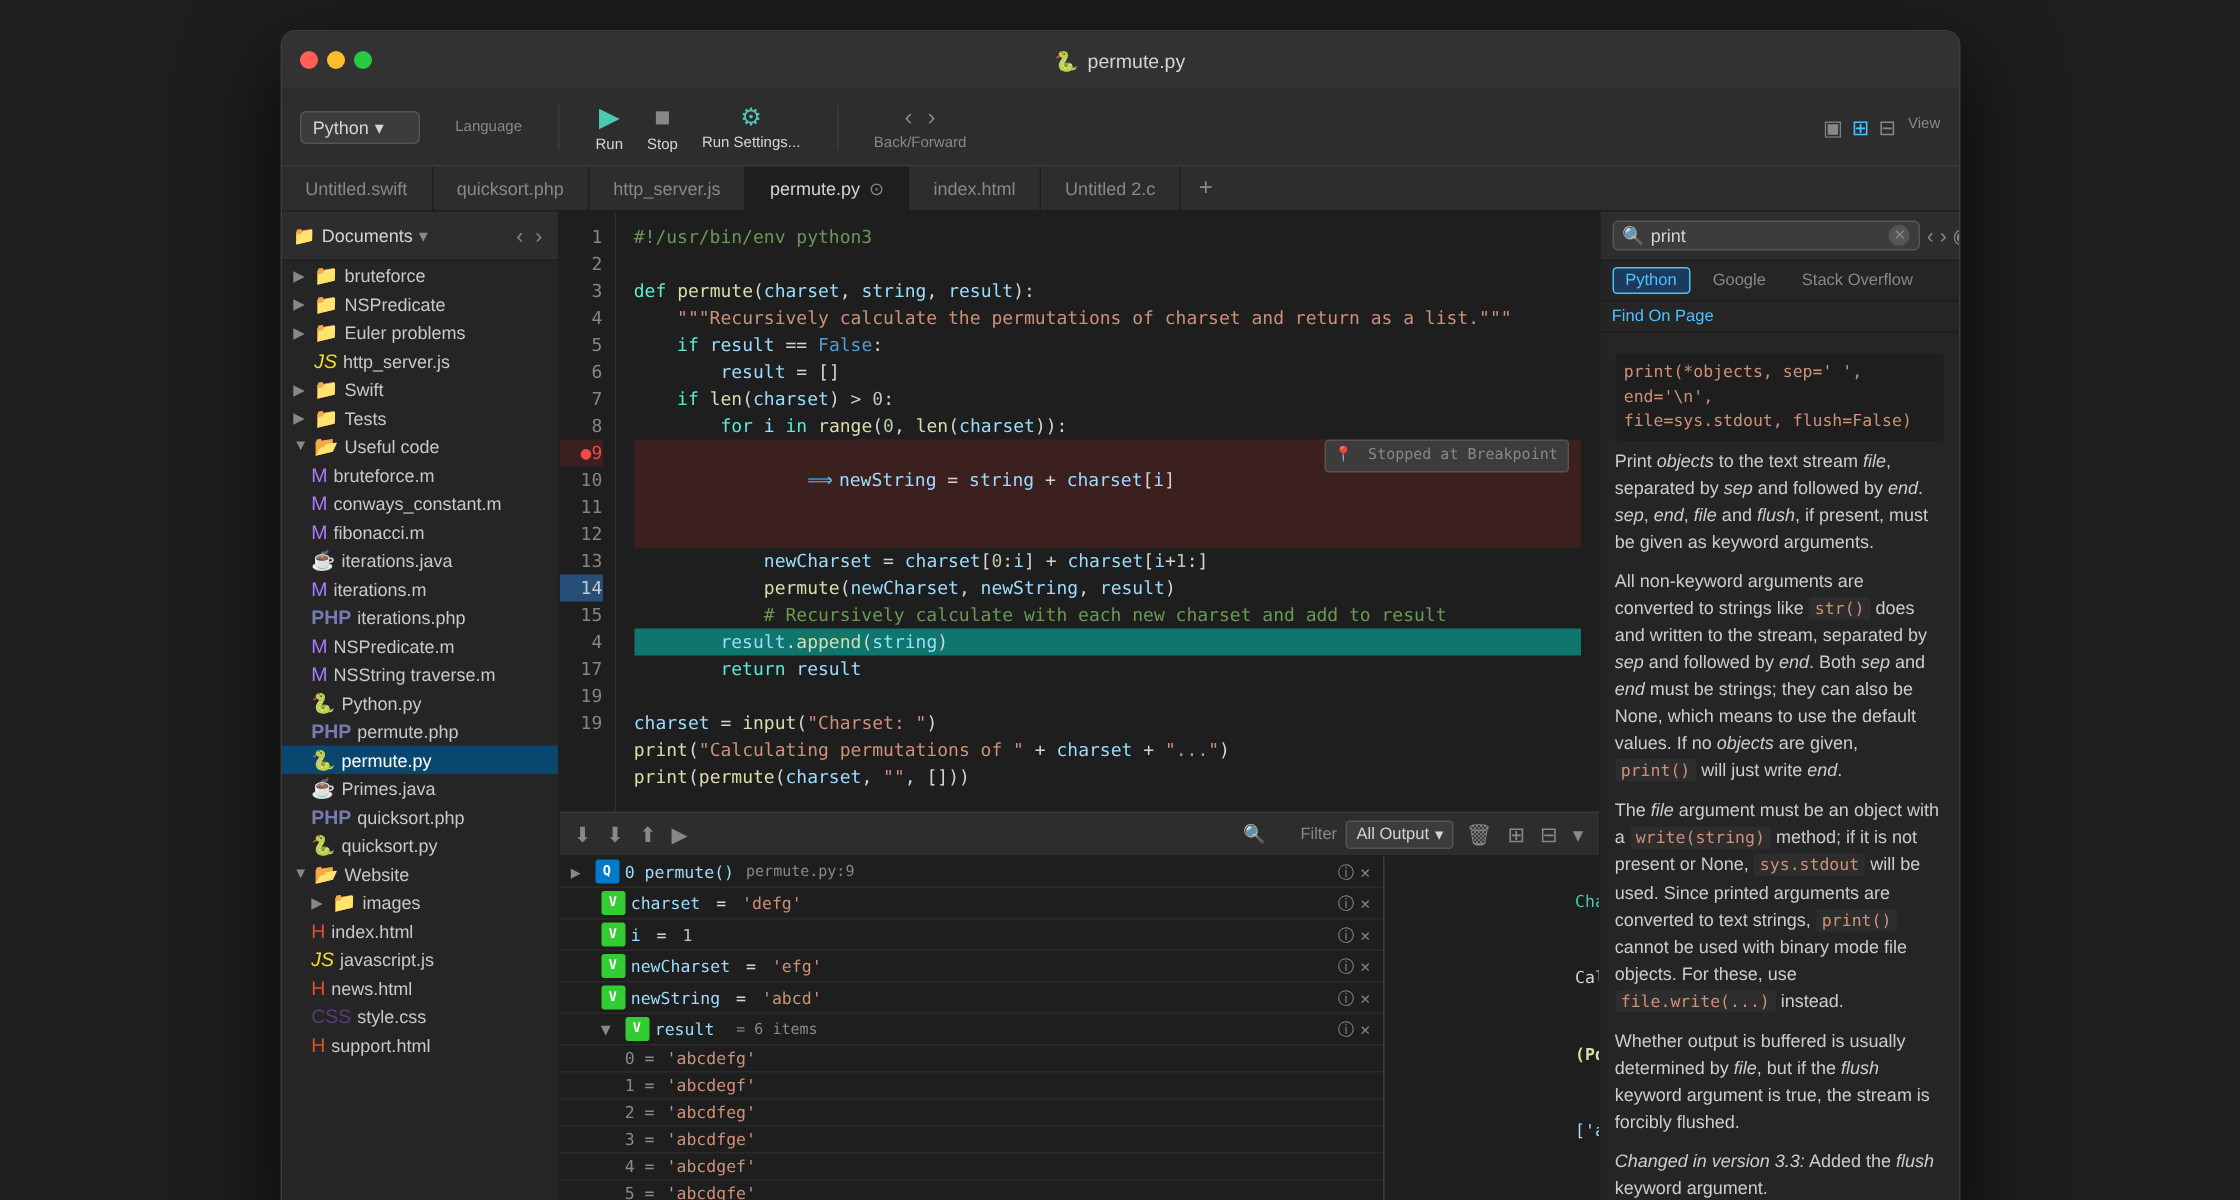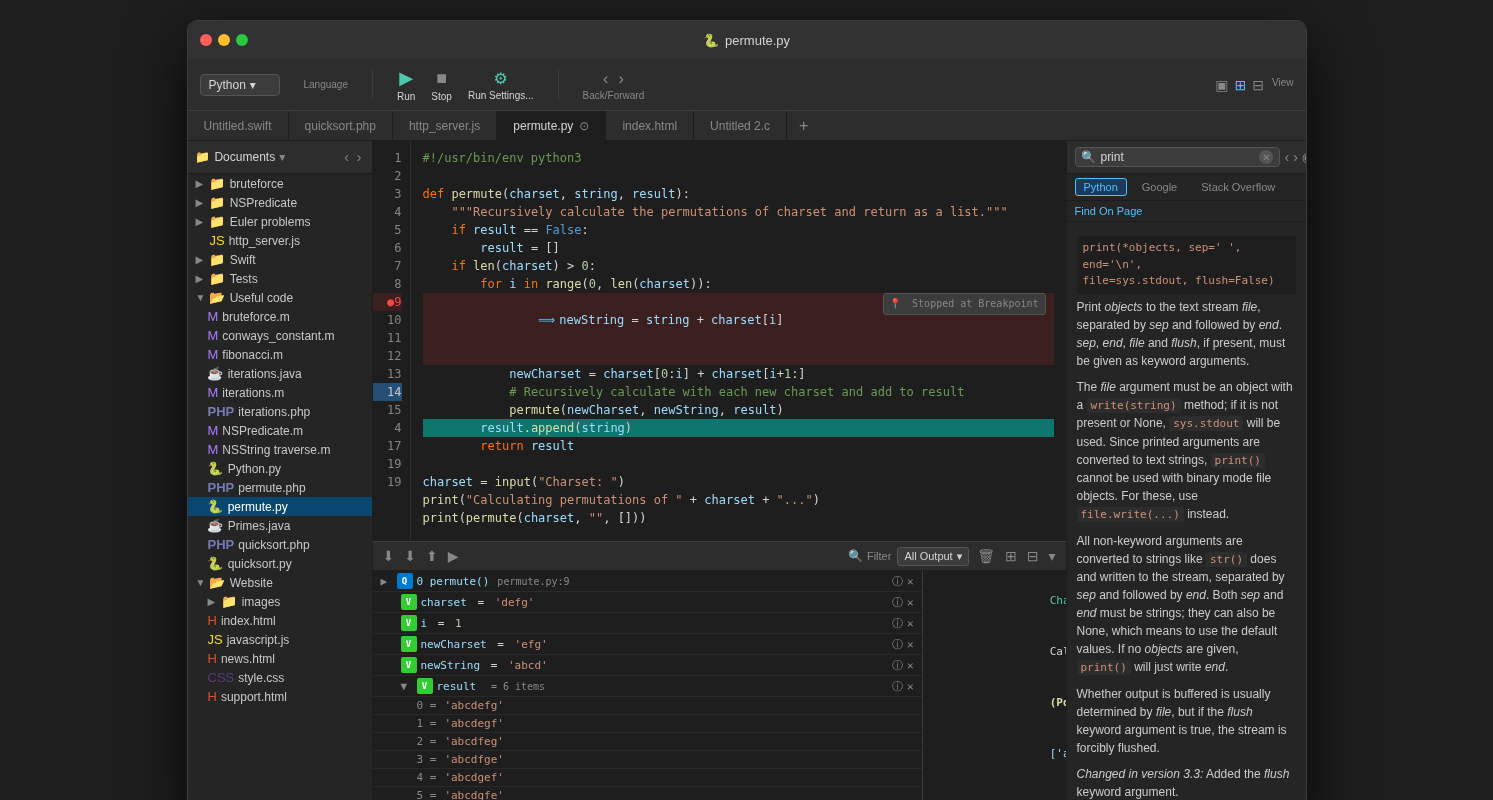--- a/index.html
+++ b/index.html
@@ -133,21 +133,21 @@
       cursor: pointer;
       font-size: 12px;
       color: #c8c8c8;
       gap: 4px;
     }
     .tree-item.selected { background: #094771; color: #fff; }
     .tree-item .expand { color: #888; font-size: 10px; width: 10px; }
     .tree-item .file-icon { font-size: 13px; }
     .folder-icon { color: #e8a87c; }
     .py-icon { color: #4ec9b0; }
-    .js-icon { color: #f7df1e; }
+    .js-icon { color: #f7df1e; font-style: italic; }
     .html-icon { color: #e34c26; }
     .java-icon { color: #b07219; }
     .m-icon { color: #a97bff; }
     .php-icon { color: #777bb3; font-weight: bold; }
     .css-icon { color: #563d7c; }
 
     
     .editor-area {
       flex: 1;
       display: flex;
@@ -194,21 +194,21 @@
       border-radius: 3px;
       padding: 1px 6px;
       font-size: 10px;
       color: #888;
       display: flex;
       align-items: center;
       gap: 4px;
     }
 
     
-    .kw { color: #f97316; }
+    .kw { color: #5eead4; }
     .kw2 { color: #569cd6; }
     .fn { color: #dcdcaa; }
     .str { color: #ce9178; }
     .num { color: #b5cea8; }
     .comment { color: #6a9955; }
     .var { color: #9cdcfe; }
     .op { color: #d4d4d4; }
     .shebang { color: #6a9955; }
     .punc { color: #d4d4d4; }
     .param { color: #9cdcfe; }
@@ -610,41 +610,41 @@
               <div class="code-line">    <span class="str">"""Recursively calculate the permutations of charset and return as a list."""</span></div>
               <div class="code-line">    <span class="kw">if</span> <span class="var">result</span> <span class="op">==</span> <span class="kw2">False</span><span class="punc">:</span></div>
               <div class="code-line">        <span class="var">result</span> <span class="op">=</span> <span class="punc">[]</span></div>
               <div class="code-line">    <span class="kw">if</span> <span class="fn">len</span><span class="punc">(</span><span class="var">charset</span><span class="punc">)</span> <span class="op">&gt;</span> <span class="num">0</span><span class="punc">:</span></div>
               <div class="code-line">        <span class="kw">for</span> <span class="var">i</span> <span class="kw">in</span> <span class="fn">range</span><span class="punc">(</span><span class="num">0</span><span class="punc">,</span> <span class="fn">len</span><span class="punc">(</span><span class="var">charset</span><span class="punc">)):</span></div>
               <div class="code-line breakpoint-line" style="position:relative;">
                 <span style="color:#4fc1ff;margin-right:4px;">⟹</span><span class="var">newString</span> <span class="op">=</span> <span class="var">string</span> <span class="op">+</span> <span class="var">charset</span><span class="punc">[</span><span class="var">i</span><span class="punc">]</span>
                 <span class="stopped-badge"><span>📍</span> Stopped at Breakpoint</span>
               </div>
               <div class="code-line">            <span class="var">newCharset</span> <span class="op">=</span> <span class="var">charset</span><span class="punc">[</span><span class="num">0</span><span class="punc">:</span><span class="var">i</span><span class="punc">]</span> <span class="op">+</span> <span class="var">charset</span><span class="punc">[</span><span class="var">i</span><span class="op">+</span><span class="num">1</span><span class="punc">:]</span></div>
+              <div class="code-line">            <span class="fn">permute</span><span class="punc">(</span><span class="var">newCharset</span><span class="punc">,</span> <span class="var">newString</span><span class="punc">,</span> <span class="var">result</span><span class="punc">)</span></div>
               <div class="code-line">            <span class="comment"># Recursively calculate with each new charset and add to result</span></div>
-              <div class="code-line">            <span class="fn">permute</span><span class="punc">(</span><span class="var">newCharset</span><span class="punc">,</span> <span class="var">newString</span><span class="punc">,</span> <span class="var">result</span><span class="punc">)</span></div>
               <div class="code-line active-line">        <span class="var">result</span><span class="punc">.</span><span class="fn">append</span><span class="punc">(</span><span class="var">string</span><span class="punc">)</span></div>
               <div class="code-line">        <span class="kw">return</span> <span class="var">result</span></div>
               <div class="code-line">&nbsp;</div>
               <div class="code-line"><span class="var">charset</span> <span class="op">=</span> <span class="fn">input</span><span class="punc">(</span><span class="str">"Charset: "</span><span class="punc">)</span></div>
               <div class="code-line"><span class="fn">print</span><span class="punc">(</span><span class="str">"Calculating permutations of "</span> <span class="op">+</span> <span class="var">charset</span> <span class="op">+</span> <span class="str">"..."</span><span class="punc">)</span></div>
               <div class="code-line"><span class="fn">print</span><span class="punc">(</span><span class="fn">permute</span><span class="punc">(</span><span class="var">charset</span><span class="punc">,</span> <span class="str">""</span><span class="punc">,</span> <span class="punc">[]))</span></div>
             </div>
           </div>
 
           <div class="debug-panel">
             <div class="debug-toolbar">
               <button class="debug-btn">⬇</button>
               <button class="debug-btn">⬇</button>
               <button class="debug-btn">⬆</button>
               <button class="debug-btn">▶</button>
               <div style="flex:1;"></div>
               <div style="display:flex;align-items:center;gap:4px;">
                 <span style="color:#888;font-size:12px;">🔍</span>
-                <span style="color:#888;font-size:11px;">Filter</span>
+                <span style="color:#888;font-size:11px;margin-left:19px;">Filter</span>
               </div>
               <div class="output-selector">
                 <span>All Output</span>
                 <span>▾</span>
               </div>
               <button class="debug-btn">🗑</button>
               <button class="debug-btn">⊞</button>
               <button class="debug-btn">⊟</button>
               <button class="debug-btn">▾</button>
             </div>
@@ -770,33 +770,33 @@
             <button class="search-opt-btn">Stack Overflow</button>
           </div>
           <div class="find-on-page">Find On Page</div>
           <div class="doc-content">
             <div class="doc-code">print(*objects, sep=' ', end='\n',<br>file=sys.stdout, flush=False)</div>
             <div class="doc-p">
               Print <em>objects</em> to the text stream <em>file</em>, separated by <em>sep</em> and followed by <em>end</em>.
               <em>sep</em>, <em>end</em>, <em>file</em> and <em>flush</em>, if present, must be given as keyword arguments.
             </div>
             <div class="doc-p">
-              The <em>file</em> argument must be an object with a <span class="doc-inline">write(string)</span> method; if it is
-              not present or None, <span class="doc-inline">sys.stdout</span> will be used. Since printed arguments are
-              converted to text strings, <span class="doc-inline">print()</span> cannot be used with binary mode file
-              objects. For these, use <span class="doc-inline">file.write(...)</span> instead.
-            </div>
-            <div class="doc-p">
               All non-keyword arguments are converted to strings like <span class="doc-inline">str()</span> does
               and written to the stream, separated by <em>sep</em> and followed by <em>end</em>. Both <em>sep</em>
               and <em>end</em> must be strings; they can also be None, which means to use the
               default values. If no <em>objects</em> are given,
               <span class="doc-inline">print()</span> will just write <em>end</em>.
             </div>
             <div class="doc-p">
+              The <em>file</em> argument must be an object with a <span class="doc-inline">write(string)</span> method; if it is
+              not present or None, <span class="doc-inline">sys.stdout</span> will be used. Since printed arguments are
+              converted to text strings, <span class="doc-inline">print()</span> cannot be used with binary mode file
+              objects. For these, use <span class="doc-inline">file.write(...)</span> instead.
+            </div>
+            <div class="doc-p">
               Whether output is buffered is usually determined by <em>file</em>, but if the <em>flush</em>
               keyword argument is true, the stream is forcibly flushed.
             </div>
             <div class="doc-p">
               <em>Changed in version 3.3:</em> Added the <em>flush</em> keyword argument.
             </div>
           </div>
         </div>
       </div>
     </div>

